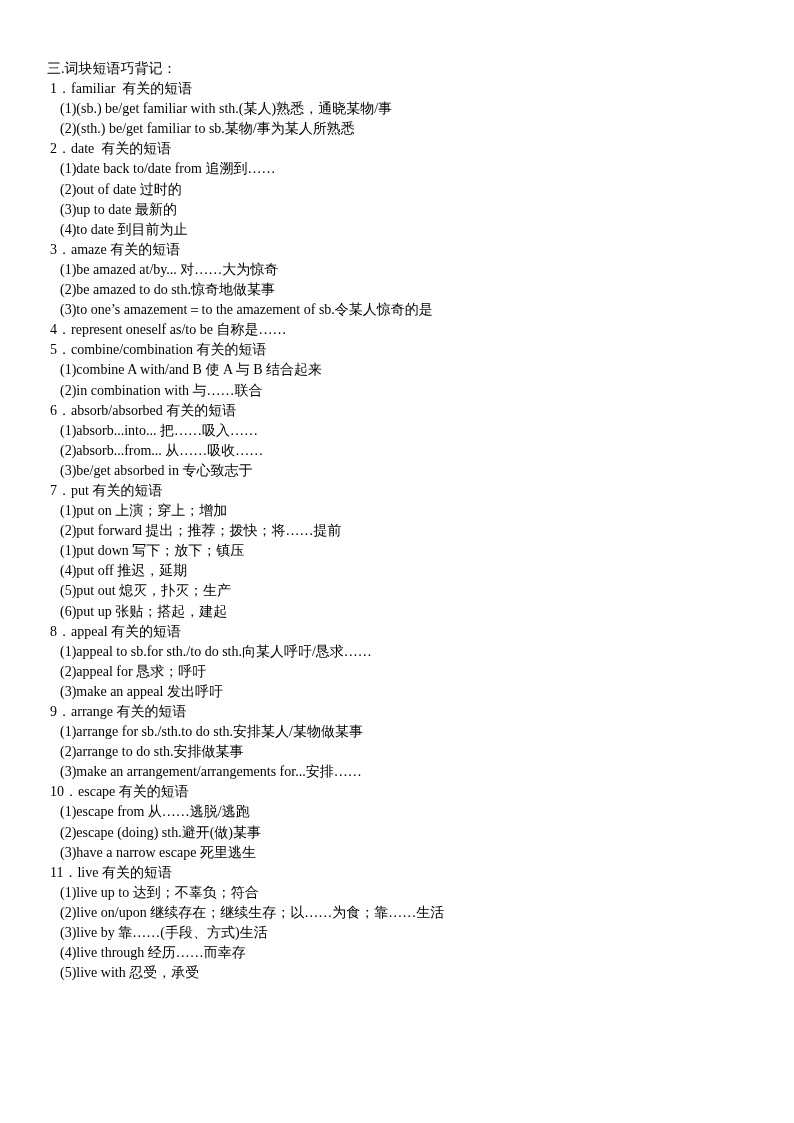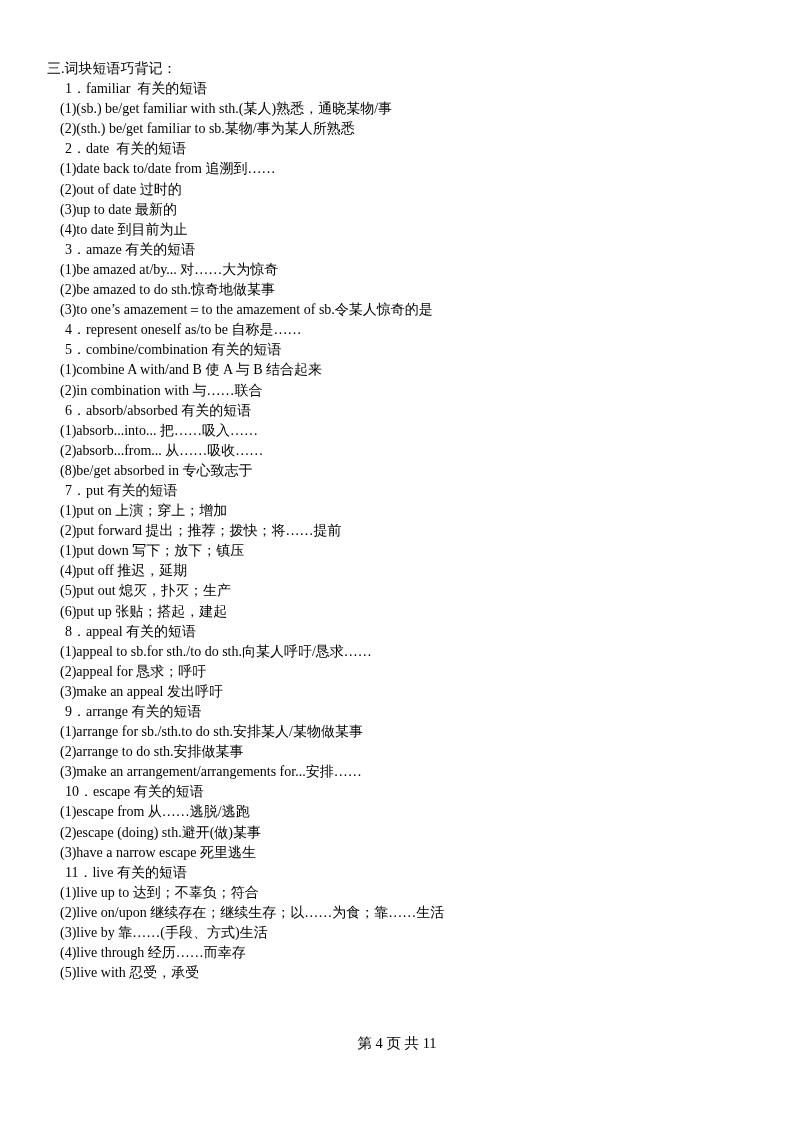--- a/index.html
+++ b/index.html
@@ -35,21 +35,21 @@
     white-space: pre;
     letter-spacing: 0px;
     font-family: "Liberation Serif", "DejaVu Serif", serif;
   }
   
   .line.heading {
     margin-left: 0px;
   }
   
   .line.num {
-    margin-left: 18px;
+    margin-left: 3px;
   }
   
   .line.sub {
     margin-left: 13px;
   }
   .footer {
     position: absolute;
     left: 0;
     top: 1034px;
     width: 794px;
@@ -80,21 +80,21 @@
         <div class="line sub">(1)be amazed at/by... 对……大为惊奇</div>
         <div class="line sub">(2)be amazed to do sth.惊奇地做某事</div>
         <div class="line sub">(3)to one’s amazement＝to the amazement of sb.令某人惊奇的是</div>
         <div class="line num">4．represent oneself as/to be 自称是……</div>
         <div class="line num">5．combine/combination 有关的短语</div>
         <div class="line sub">(1)combine A with/and B 使 A 与 B 结合起来</div>
         <div class="line sub">(2)in combination with 与……联合</div>
         <div class="line num">6．absorb/absorbed 有关的短语</div>
         <div class="line sub">(1)absorb...into... 把……吸入……</div>
         <div class="line sub">(2)absorb...from... 从……吸收……</div>
-        <div class="line sub">(8)be/get absorbed in 专心致志于</div>
+        <div class="line sub">(3)be/get absorbed in 专心致志于</div>
         <div class="line num">7．put 有关的短语</div>
         <div class="line sub">(1)put on 上演；穿上；增加</div>
         <div class="line sub">(2)put forward 提出；推荐；拨快；将……提前</div>
         <div class="line sub">(1)put down 写下；放下；镇压</div>
         <div class="line sub">(4)put off 推迟，延期</div>
         <div class="line sub">(5)put out 熄灭，扑灭；生产</div>
         <div class="line sub">(6)put up 张贴；搭起，建起</div>
         <div class="line num">8．appeal 有关的短语</div>
         <div class="line sub">(1)appeal to sb.for sth./to do sth.向某人呼吁/恳求……</div>
         <div class="line sub">(2)appeal for 恳求；呼吁</div>
@@ -109,15 +109,14 @@
         <div class="line sub">(3)have a narrow escape 死里逃生</div>
         <div class="line num">11．live 有关的短语</div>
         <div class="line sub">(1)live up to 达到；不辜负；符合</div>
         <div class="line sub">(2)live on/upon 继续存在；继续生存；以……为食；靠……生活</div>
         <div class="line sub">(3)live by 靠……(手段、方式)生活</div>
         <div class="line sub">(4)live through 经历……而幸存</div>
         <div class="line sub">(5)live with 忍受，承受</div>
       </div>
   </div>
 
-  <div class="footer">第 4 页 共 11</div>
 
 </div>
 
 </body></html>

